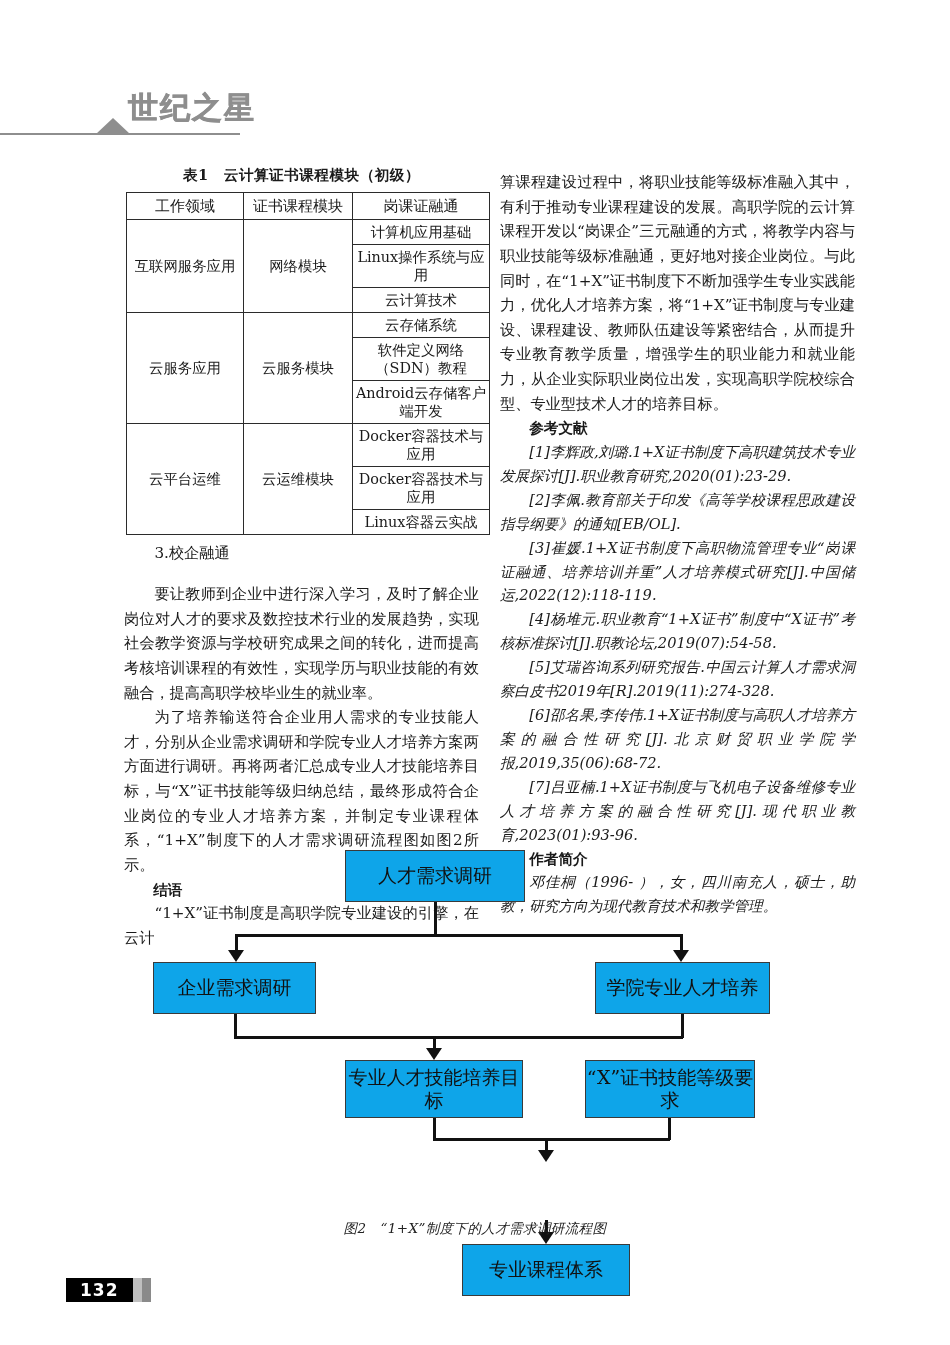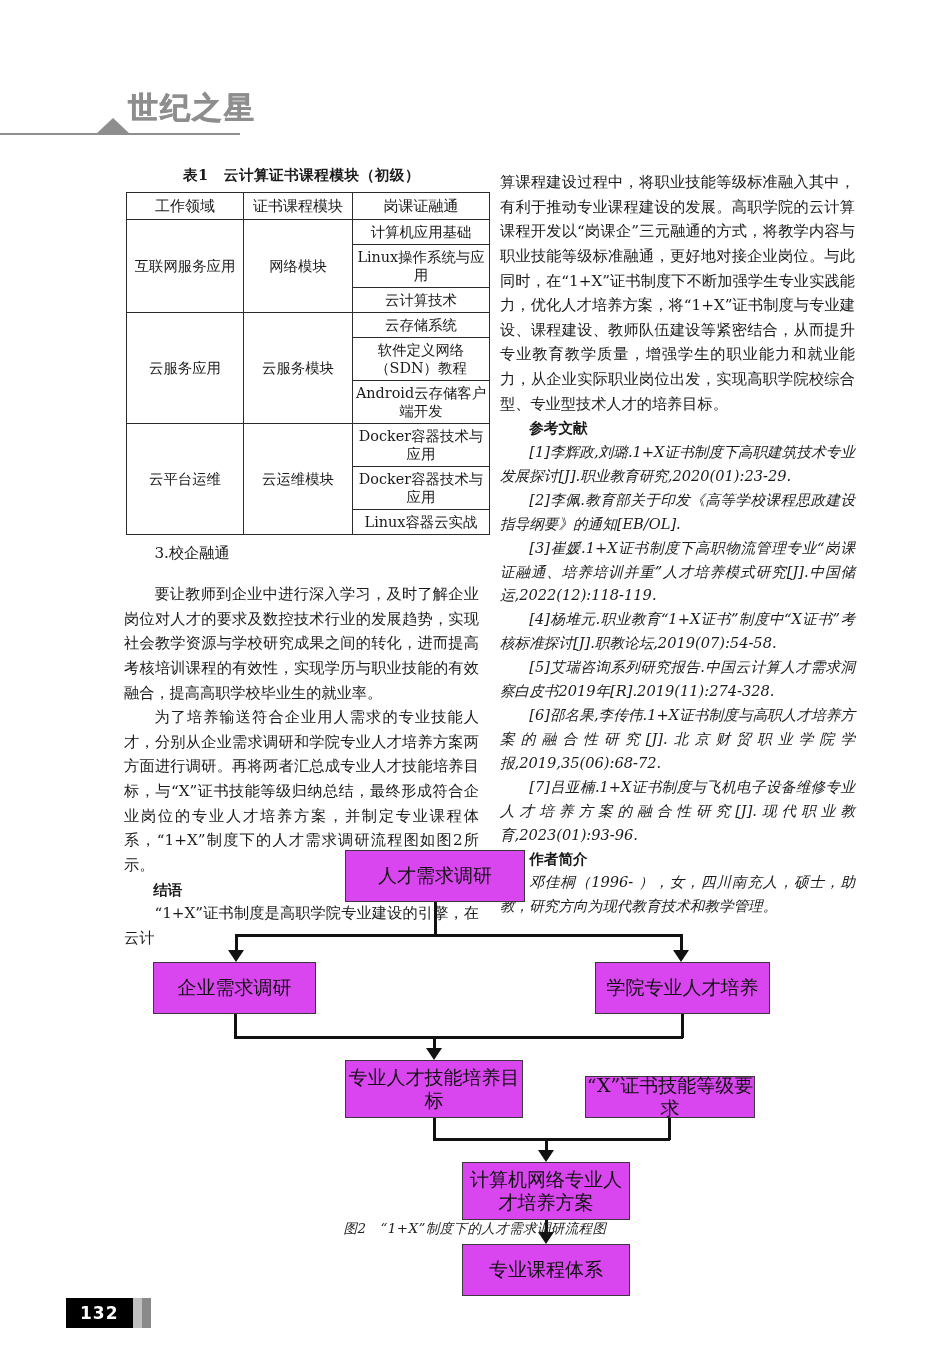--- a/index.html
+++ b/index.html
@@ -124,21 +124,21 @@
   .flow {
     position: absolute;
     left: 0;
     top: 840px;
     width: 950px;
     height: 400px;
   }
   .fbox {
     position: absolute;
     border: 1.6px solid #3a3a3a;
-    background: #d946ef;
+    background: #0ea5e9;
     box-sizing: border-box;
     display: flex;
     align-items: center;
     justify-content: center;
     text-align: center;
     font-size: 19px;
     line-height: 1.22;
     font-family: "DejaVu Serif", "Liberation Serif", serif;
     color: #111;
   }
@@ -164,24 +164,23 @@
     font-style: italic;
     color: #222;
     letter-spacing: 0.4px;
   }
 
   
   .footer {
     position: absolute;
     left: 66px;
     top: 1278px;
-    height: 30px;
+    height: 24px;
     display: flex;
     align-items: stretch;
-    margin-top: 20px;
   }
   .pagenum-box {
     background: #000000;
     color: #ffffff;
     font-family: "DejaVu Sans", "Liberation Sans", sans-serif;
     font-size: 17px;
     font-weight: bold;
     padding: 0 14px;
     display: flex;
     align-items: center;
@@ -286,29 +285,28 @@
   <div class="fbox" style="left:153px; top:122px; width:163px; height:52px;">企业需求调研</div>
   <div class="fbox" style="left:595px; top:122px; width:175px; height:52px;">学院专业人才培养</div>
 
   <div class="fline" style="left:234px; top:174px; width:2.5px; height:24px;"></div>
   <div class="fline" style="left:681px; top:174px; width:2.5px; height:24px;"></div>
   <div class="fline" style="left:234px; top:196px; width:449px; height:2.5px;"></div>
   <div class="fline" style="left:433px; top:196px; width:2.5px; height:14px;"></div>
   <div class="farrow" style="left:426px; top:208px;"></div>
 
   <div class="fbox" style="left:345px; top:220px; width:178px; height:58px;">专业人才技能培养目标</div>
-  <div class="fbox" style="left:585px; top:220px; width:170px; height:42px;margin-top:16px;">“X”证书技能等级要求</div>
+  <div class="fbox" style="left:585px; top:220px; width:170px; height:58px;">“X”证书技能等级要求</div>
 
   <div class="fline" style="left:433px; top:278px; width:2.5px; height:22px;"></div>
   <div class="fline" style="left:668px; top:278px; width:2.5px; height:22px;"></div>
   <div class="fline" style="left:433px; top:298px; width:237px; height:2.5px;"></div>
   <div class="fline" style="left:545px; top:298px; width:2.5px; height:14px;"></div>
   <div class="farrow" style="left:538px; top:310px;"></div>
 
-  <div class="fbox" style="left:462px; top:322px; width:168px; height:58px;">计算机网络专业人才培养方案</div>
 
   <div class="fline" style="left:545px; top:380px; width:2.5px; height:14px;"></div>
   <div class="farrow" style="left:538px; top:392px;"></div>
 
   <div class="fbox" style="left:462px; top:404px; width:168px; height:52px;">专业课程体系</div>
 </div>
 
 <div class="fig-caption">图2　“1+X”制度下的人才需求调研流程图</div>
 
 <div class="footer">

